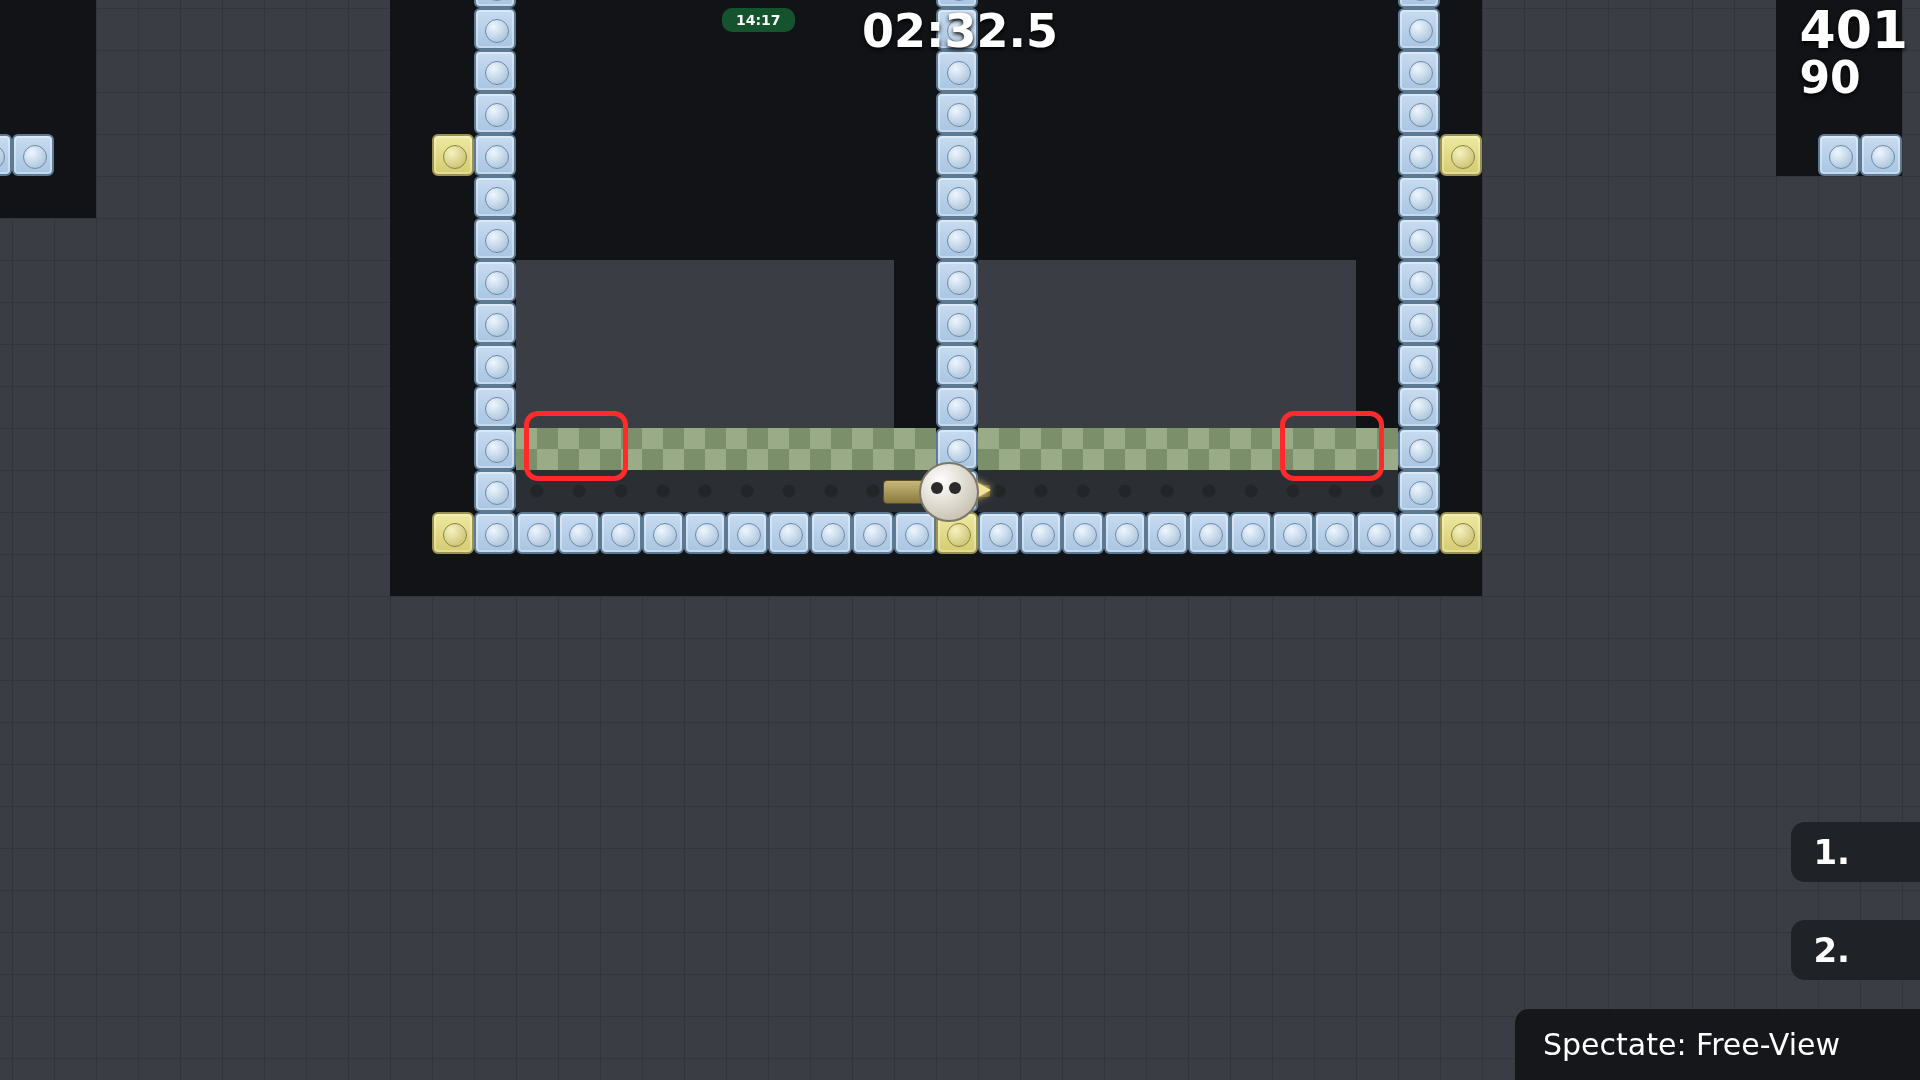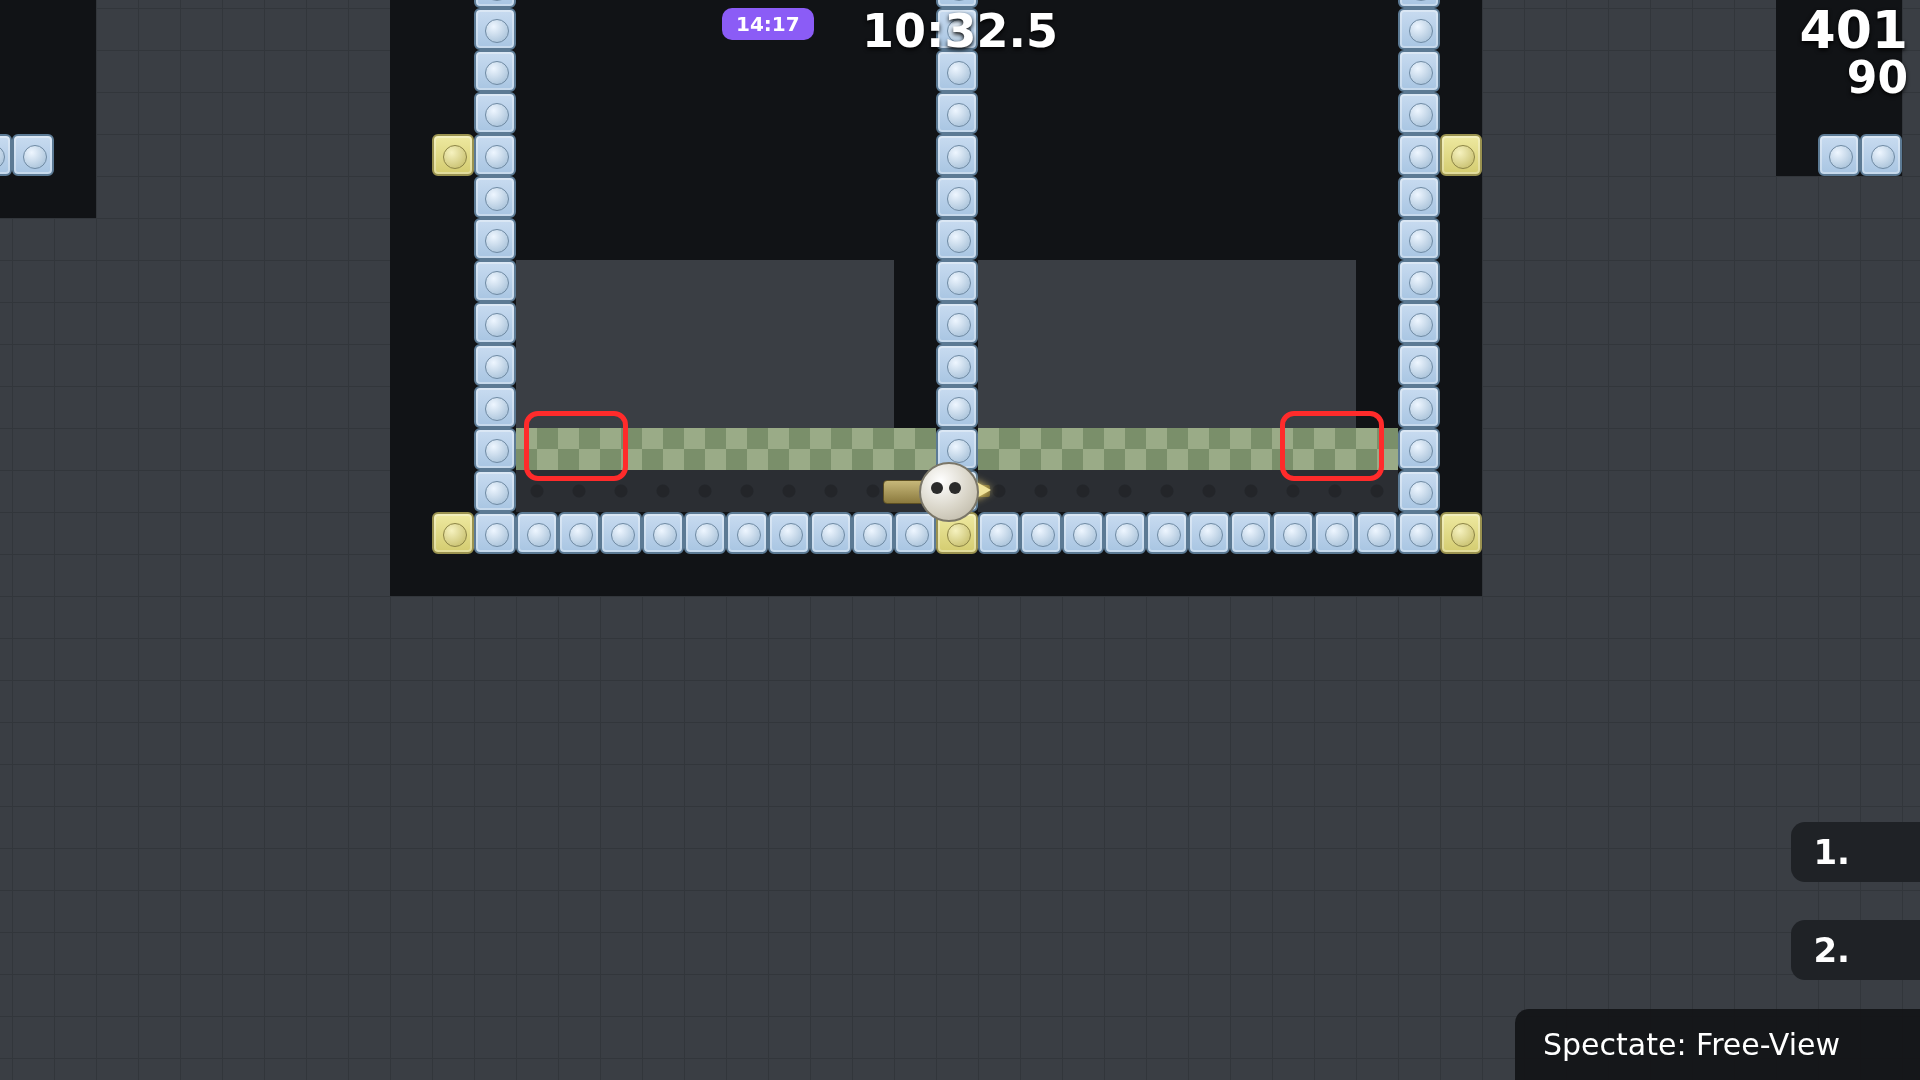--- a/index.html
+++ b/index.html
@@ -18,22 +18,22 @@
   linear-gradient(45deg,#7a8f6a 25%,transparent 25%,transparent 75%,#7a8f6a 75%),
   linear-gradient(45deg,#7a8f6a 25%,#9aab87 25%,#9aab87 75%,#7a8f6a 75%);
   background-size:42px 42px;background-position:0 0,21px 21px}
 .spikes{position:absolute;height:42px;background:#2b2e33}
 .spikes::before{content:"";position:absolute;inset:0;background:
   radial-gradient(circle at 21px 21px,#1e2024 6px,transparent 7px),
   radial-gradient(circle at 63px 21px,#1e2024 6px,transparent 7px);
   background-size:42px 42px;opacity:.6}
 .redbox{position:absolute;border:5px solid #ff2b2b;border-radius:14px;box-sizing:border-box;width:104px;height:70px}
 .hud-clock{position:absolute;left:50%;transform:translateX(-50%);top:4px;font-size:46px;font-weight:700;text-shadow:0 2px 4px #000}
-.hud-pill{position:absolute;background:#8b5cf6;border-radius:10px;padding:4px 14px;font-size:20px;font-weight:600}
-.score{position:absolute;right:12px;top:4px;text-align:right;font-weight:700;text-shadow:0 2px 4px #000}
+.hud-pill{position:absolute;background:#14532d;border-radius:10px;padding:4px 14px;font-size:14px;font-weight:600}
+.score{position:absolute;right:12px;top:4px;font-weight:700;text-shadow:0 2px 4px #000}
 .score .big{font-size:52px;line-height:1}
 .score .small{font-size:44px;line-height:1}
 .slot{position:absolute;right:0;background:#1f2226;border-radius:14px 0 0 14px;padding:10px 70px 10px 22px;font-size:34px;font-weight:600}
 .specbar{position:absolute;right:0;bottom:0;background:rgba(18,20,23,.92);border-radius:14px 0 0 0;padding:18px 80px 18px 28px;font-size:30px}
 .tee{position:absolute;width:56px;height:56px;border-radius:50%;background:radial-gradient(circle at 35% 30%,#fff,#d8d4c7 55%,#b6b09e);border:2px solid #7a7668}
 .tee::after{content:"";position:absolute;left:10px;top:18px;width:12px;height:12px;border-radius:50%;background:#2b2b2b;box-shadow:18px 0 0 #2b2b2b}
 .gun{position:absolute;width:88px;height:22px;background:linear-gradient(#c7b87a,#8b7a3e);border:1px solid #5c4f23;border-radius:4px}
 .gun::after{content:"";position:absolute;right:-18px;top:4px;width:28px;height:12px;background:#6b5e2f;border-radius:2px}
 .muzzle{position:absolute;width:0;height:0;border-left:18px solid #f0e39a;border-top:10px solid transparent;border-bottom:10px solid transparent;filter:drop-shadow(0 0 4px #ffe477)}
 </style>
@@ -136,21 +136,21 @@
   <div id="player">
       <div class="gun" style="left: 883.2px; top: 479.6px;"></div>
       <div class="muzzle" style="left: 973.2px; top: 479.6px;"></div>
       <div class="tee" style="left: 919.2px; top: 461.6px;"></div>
     </div>
 </div>
 
 <div class="hud-pill" style="left:722px;top:8px">
   <span>14:17</span>
 </div>
-<div class="hud-clock">10:32.5</div>
+<div class="hud-clock">02:32.5</div>
 
 <div class="score">
   <div class="big">401</div>
   <div class="small">90</div>
 </div>
 
 <div class="slot" style="top:822px">
   <span>1.</span>
 </div>
 <div class="slot" style="top:920px">

